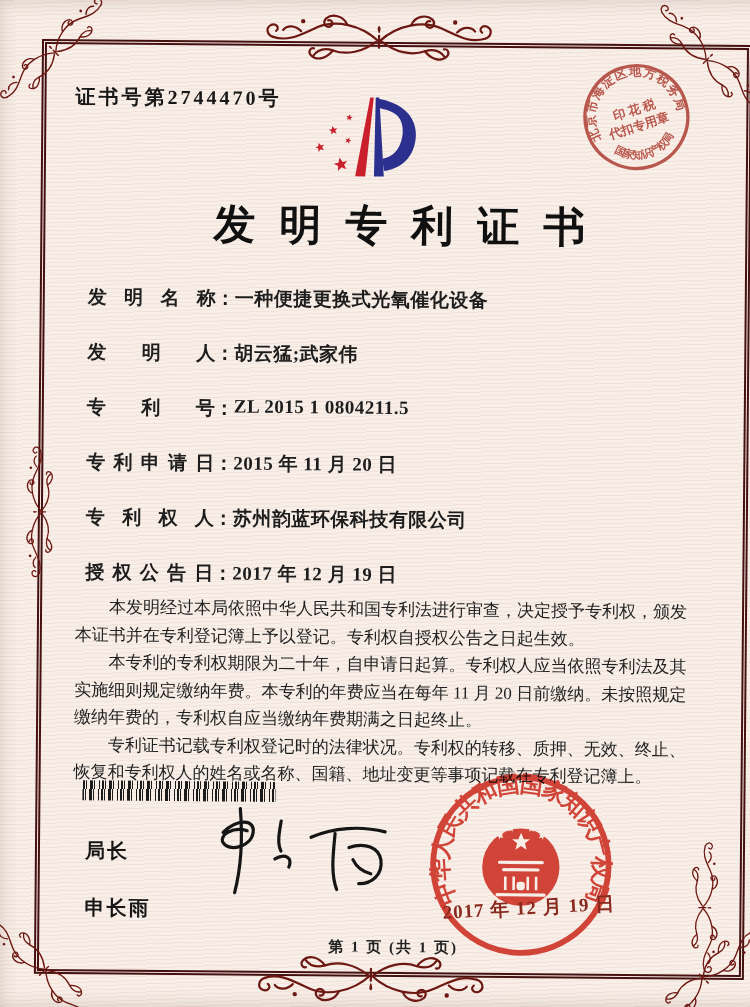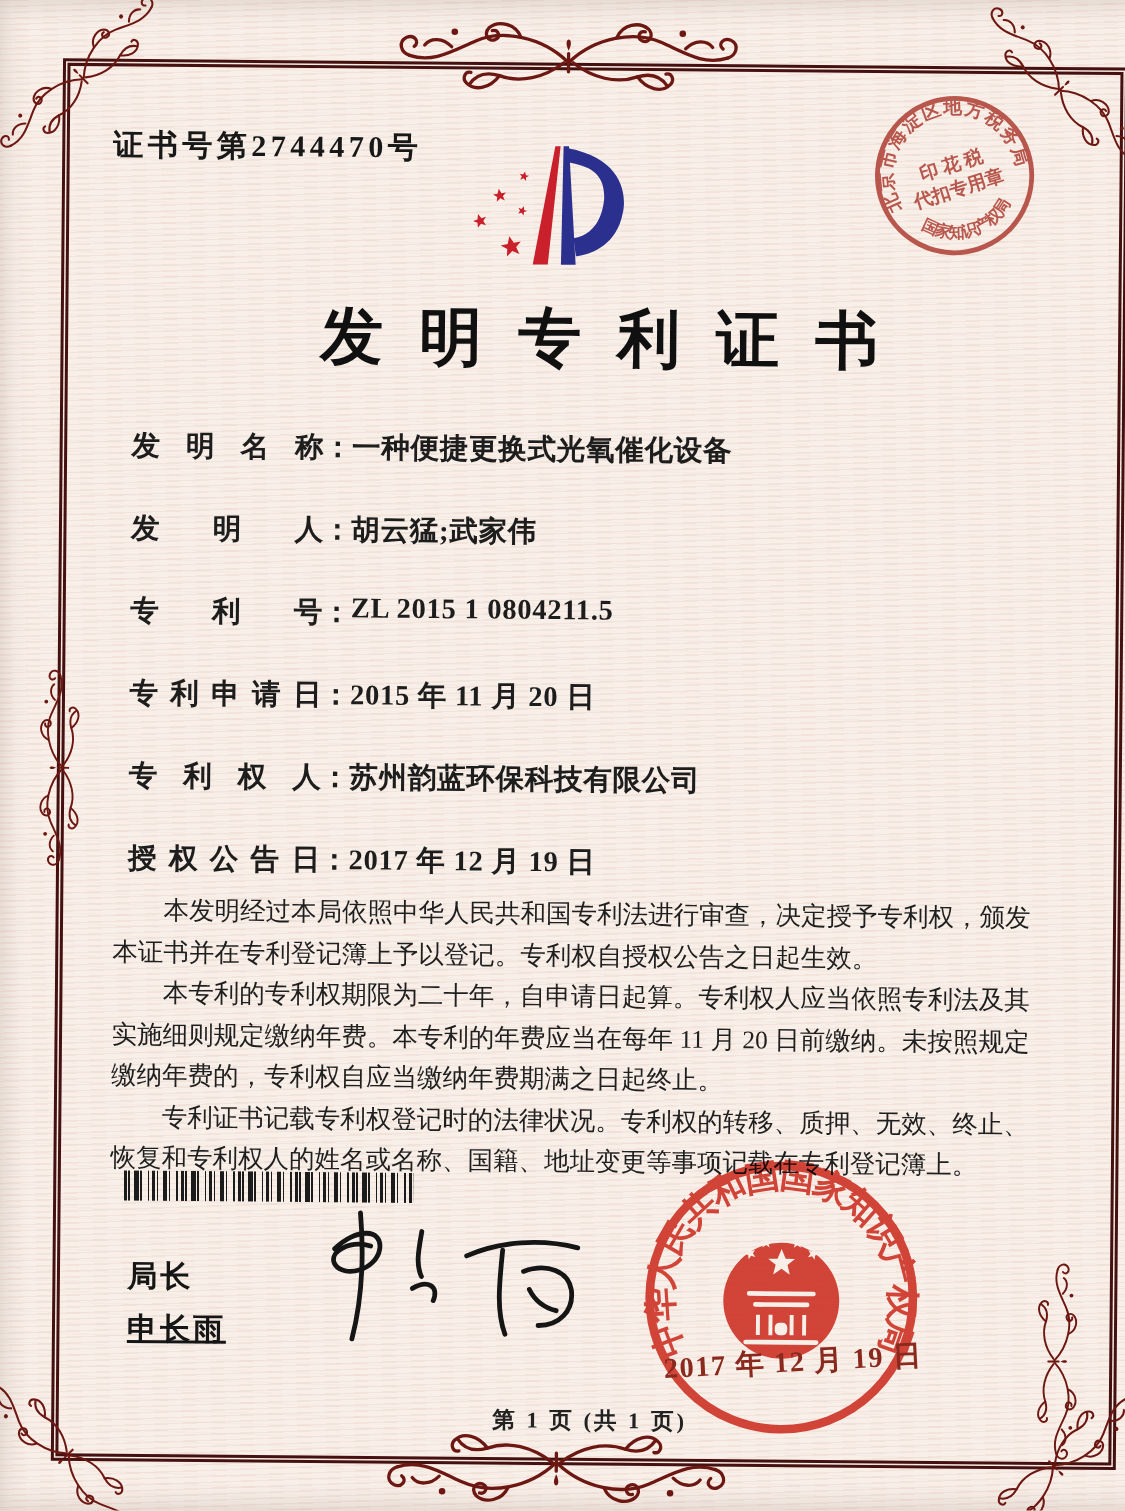--- a/index.html
+++ b/index.html
@@ -36,21 +36,21 @@
   .barcode{position:absolute;left:85px;top:783px;width:193px;height:20px;
     background:repeating-linear-gradient(90deg,
       #1b1b1b 0 2px, transparent 2px 3px,
       #1b1b1b 3px 4px, transparent 4px 7px,
       #1b1b1b 7px 10px, transparent 10px 11px,
       #1b1b1b 11px 12px, transparent 12px 16px,
       #1b1b1b 16px 17px, transparent 17px 19px);
   }
   .director{position:absolute;left:88px;top:840px;font-size:20px;font-weight:700;letter-spacing:2px;
             font-family:"Liberation Sans",sans-serif;color:#161616;}
-  .director .name{margin-top:8px;text-decoration:underline;}
+  .director .name{margin-top:30px;}
   .sig{position:absolute;left:196px;top:804px;}
   .sealwrap{position:absolute;left:430px;top:770px;width:188px;height:188px;mix-blend-mode:multiply;opacity:.95;}
   .sealdate{position:absolute;left:446px;top:894px;font-size:19px;font-weight:700;color:#8a2a1f;
             letter-spacing:1px;transform:rotate(-3.5deg);}
   .stampwrap{position:absolute;left:575px;top:57px;width:116px;height:116px;transform:rotate(-18deg);
              mix-blend-mode:multiply;opacity:.88;}
   .logo{position:absolute;left:302px;top:86px;}
   .footer{position:absolute;left:0;right:0;top:938px;text-align:center;font-size:15px;font-weight:700;
           letter-spacing:2px;color:#222;}
   .hiddendefs{position:absolute;width:0;height:0;overflow:hidden;}

